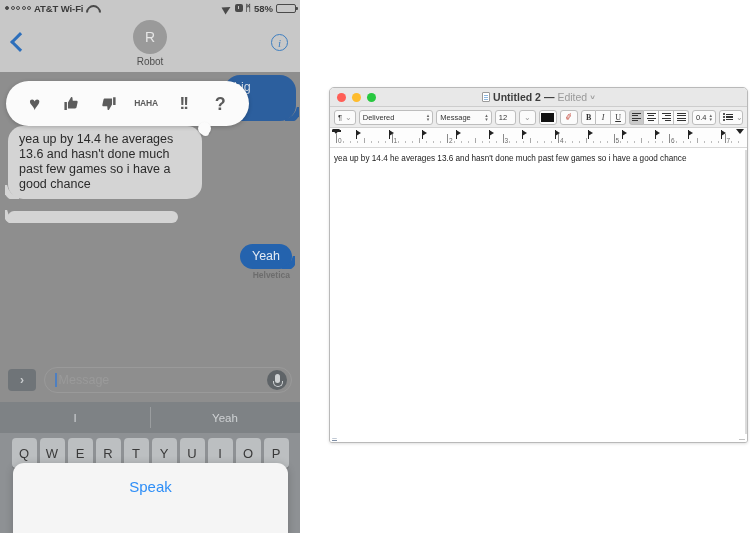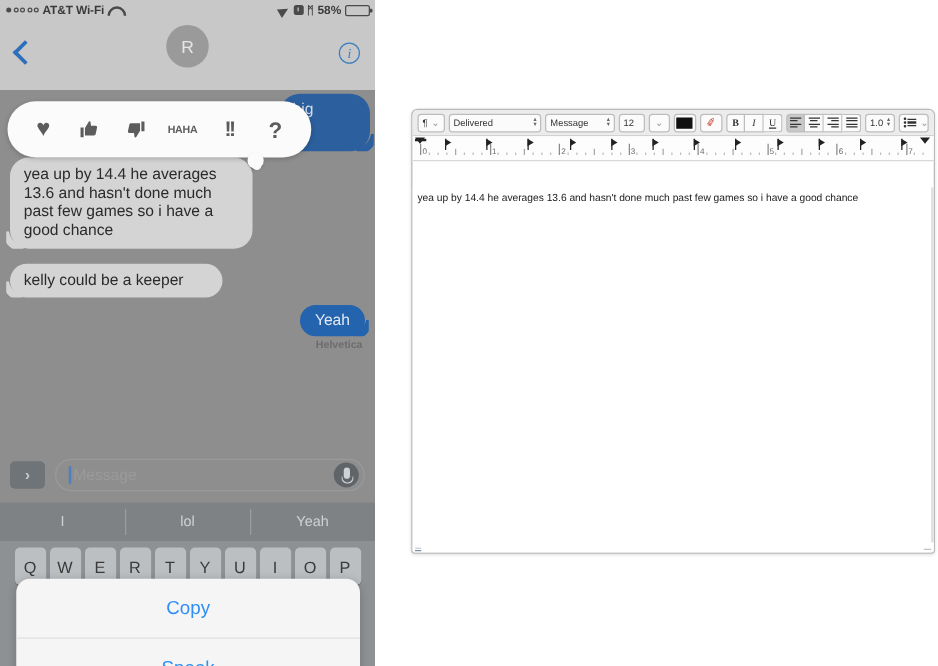--- a/index.html
+++ b/index.html
@@ -498,20 +498,21 @@
         <span class="alarm-ic"></span>
         <span class="bt-ic">ᛗ</span>
         <span class="pct">58%</span>
         <span class="batt"><span class="fill"></span></span>
       </div>
     </div>
 
     <div class="navbar">
       <div class="back-chev"></div>
       <div class="avatar">R</div>
+      <div class="contact-name">Robot</div>
       <div class="info-btn">i</div>
     </div>
 
     <div class="convo">
 
       <div class="bub out" id="bub-big">
         <span>big</span>
         <span class="tail"></span>
       </div>
 
@@ -537,42 +538,40 @@
       </div>
       <span class="tap-dot1"></span>
       <span class="tap-dot2"></span>
 
       <div class="bub in" id="bub-long">
         <span>yea up by 14.4 he averages 13.6 and hasn't done much past few games so i have a good chance</span>
         <span class="tail"></span>
       </div>
 
       <div class="bub in" id="bub-kelly">
-        <span>kelly could be a keeper</span>
         <span class="tail"></span>
       </div>
 
       <div class="bub out" id="bub-yeah">
         <span>Yeah</span>
         <span class="tail"></span>
       </div>
       <div class="delivered">Helvetica</div>
 
       <div class="inputbar">
         <div class="cam-btn">›</div>
         <div class="msgfield">
           <span class="caret"></span>
           <span class="ph">Message</span>
           <span class="mic"></span>
         </div>
       </div>
 
       <div class="predict">
         <div class="p">I</div>
-        <div class="p">lol</div>
         <div class="p">Yeah</div>
       </div>
 
       <div class="keyboard">
         <div class="krow r1">
           <div class="key">Q</div>
           <div class="key">W</div>
           <div class="key">E</div>
           <div class="key">R</div>
           <div class="key">T</div>
@@ -601,30 +600,43 @@
           <div class="key">V</div>
           <div class="key">B</div>
           <div class="key">N</div>
           <div class="key">M</div>
           <div class="key wide">⌫</div>
         </div>
 
       </div>
 
       <div class="sheet">
-        <div class="row">Copy</div>
         <div class="row">Speak</div>
 
       </div>
 
     </div>
   </div>
 
   <div class="te">
 
+    <div class="te-title">
+      <div class="traffic">
+        <i class="t-red"></i>
+        <i class="t-yel"></i>
+        <i class="t-grn"></i>
+      </div>
+      <div class="te-title-mid">
+        <span class="doc-ic"></span>
+        <span>Untitled 2</span>
+        <span>—</span>
+        <span class="te-edited">Edited</span>
+        <span class="te-chev">˅</span>
+      </div>
+    </div>
 
     <div class="te-toolbar">
       <div class="ctrl para">
         <span>¶</span>
         <span class="te-chev">⌄</span>
       </div>
       <div class="ctrl font">
         <span>Delivered</span>
         <span class="stepper">▴<br>▾</span>
       </div>
@@ -683,21 +695,21 @@
         <span class="tbtn">
             <span class="alignbars">
               <span style="width:9px"></span>
               <span style="width:9px"></span>
               <span style="width:9px"></span>
               <span style="width:9px"></span>
             </span>
           </span>
       </div>
       <div class="ctrl spacing">
-        <span>1.0</span>
+        <span>0.4</span>
         <span class="stepper">▴<br>▾</span>
       </div>
       <div class="ctrl listmenu">
         <span class="listglyph">
             <span></span>
             <span></span>
             <span></span>
           </span>
         <span class="te-chev">⌄</span>
       </div>

